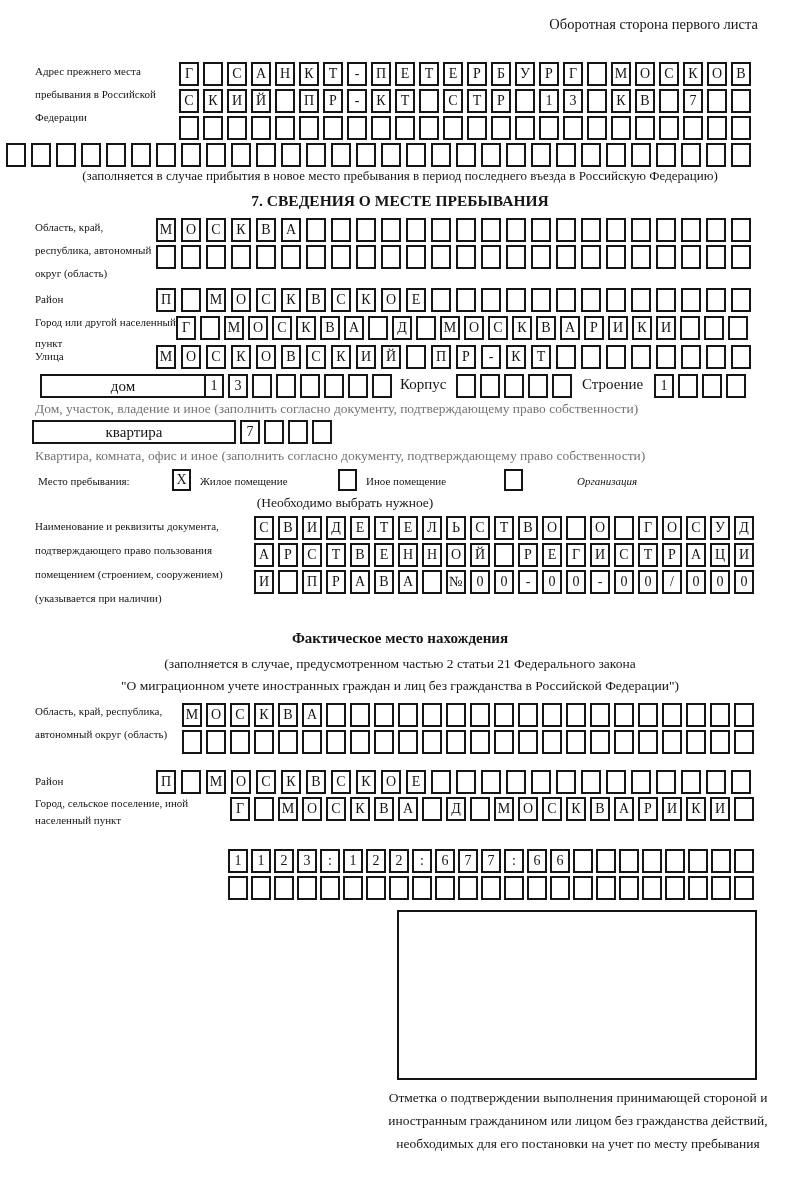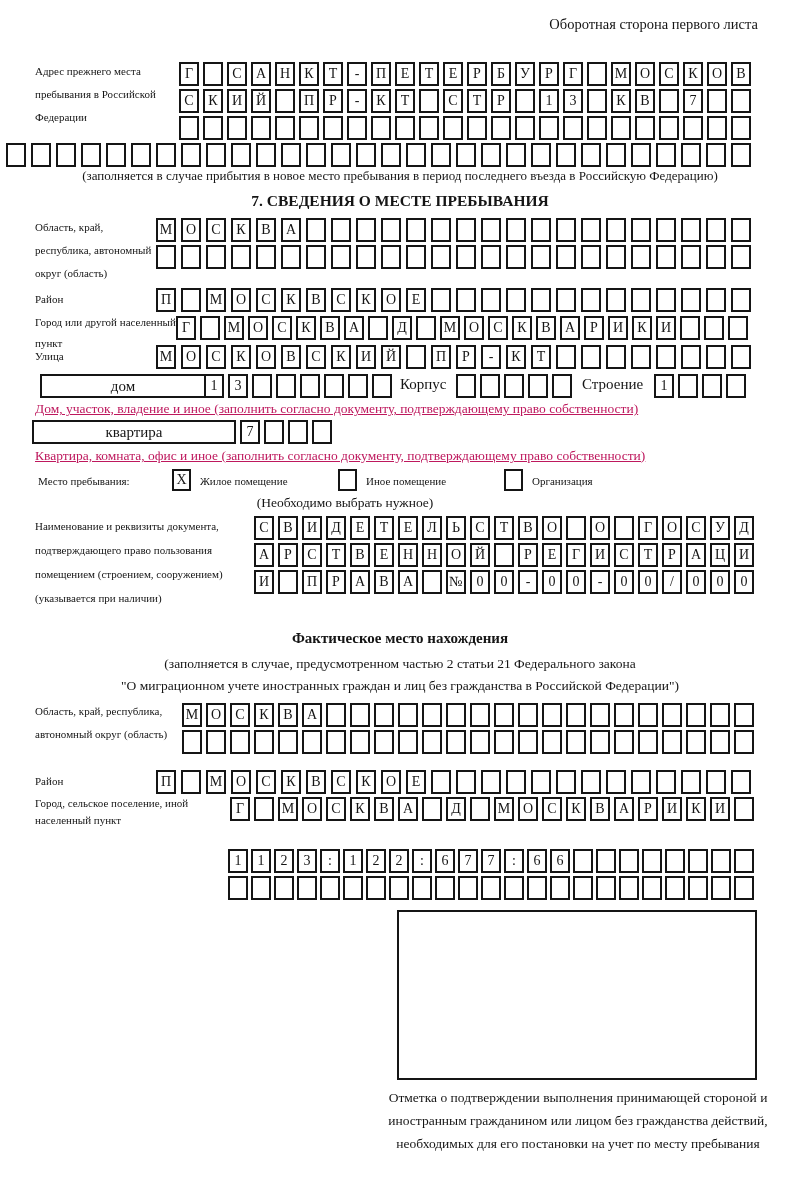--- a/index.html
+++ b/index.html
@@ -2,21 +2,21 @@
 <html><head>
 <meta charset="utf-8">
 <style>
   html,body{margin:0;padding:0;background:#fff;}
   .sheet{
     position:relative;width:800px;height:1180px;background:#fff;overflow:hidden;
     font-family:"Liberation Serif","DejaVu Serif",serif;color:#151515;
   }
   .abs{position:absolute;}
   .lbl{position:absolute;font-size:11px;line-height:23px;color:#151515;}
-  .caption{position:absolute;font-size:13.5px;color:#be185d;text-decoration:underline;}
+  .caption{position:absolute;font-size:13.5px;color:#737373;}
   .note{position:absolute;font-size:13px;text-align:center;color:#151515;}
   .title{position:absolute;width:100%;text-align:center;font-weight:bold;font-size:15.5px;color:#151515;}
   .grid{position:absolute;display:flex;gap:4px;}
   .grid.g5{gap:5px;}
   .grid.g3{gap:3px;}
   .cell{
     width:20px;height:24px;border:2px solid #151515;box-sizing:border-box;
     display:flex;align-items:center;justify-content:center;
     font-size:14px;background:#fff;flex:0 0 auto;
   }
@@ -326,21 +326,21 @@
       <span class="cell"></span>
     </div>
   <div class="caption" style="left:35px;top:448px;">Квартира, комната, офис и иное (заполнить согласно документу, подтверждающему право собственности)</div>
 
   <div class="lbl" style="left:38px;top:470px;">Место пребывания:</div>
   <span class="checkbox" style="left:172px;top:469px;">X</span>
   <div class="lbl" style="left:200px;top:470px;">Жилое помещение</div>
   <span class="checkbox" style="left:338px;top:469px;"></span>
   <div class="lbl" style="left:366px;top:470px;">Иное помещение</div>
   <span class="checkbox" style="left:504px;top:469px;"></span>
-  <div class="lbl" style="left:532px;top:470px;">Организация</div>
+  <div class="lbl" style="left:577px;top:470px;font-style:italic;">Организация</div>
   <div class="note" style="left:190px;top:495px;width:310px;font-size:13.5px;">(Необходимо выбрать нужное)</div>
 
   <div class="lbl" style="left:35px;top:514px;width:222px;line-height:24px;">Наименование и реквизиты документа, подтверждающего право пользования помещением (строением, сооружением) (указывается при наличии)</div>
   <div class="grid" style="left:254px;top:516px;">
       <span class="cell">С</span>
       <span class="cell">В</span>
       <span class="cell">И</span>
       <span class="cell">Д</span>
       <span class="cell">Е</span>
       <span class="cell">Т</span>

